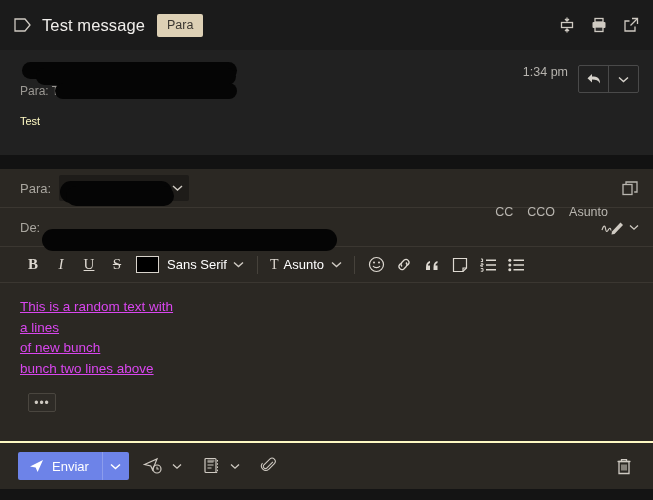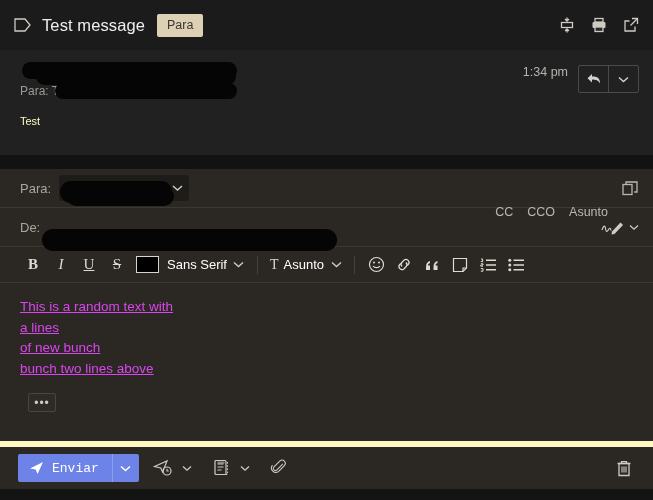--- a/index.html
+++ b/index.html
@@ -306,27 +306,26 @@
     line-height: 8px;
     cursor: pointer;
     background: #2e2b26;
   }
 
   
   .bottombar {
     position: absolute;
     left: 0; top: 441px;
     width: 653px; height: 48px;
-    border-top: 6px solid #fef9c3;
+    border-top: 2px solid #fef9c3;
     box-sizing: border-box;
     display: flex;
     align-items: center;
     padding: 0 16px 0 18px;
     background: #2b2823;
-    font-family: Liberation Mono, monospace;
   }
   .send-group {
     display: flex;
     align-items: stretch;
     border-radius: 2px;
     overflow: hidden;
     flex: none;
     height: 28px;
   }
   .send-btn {

